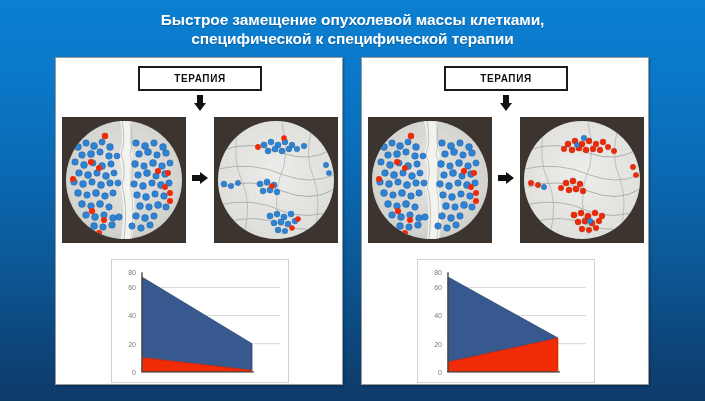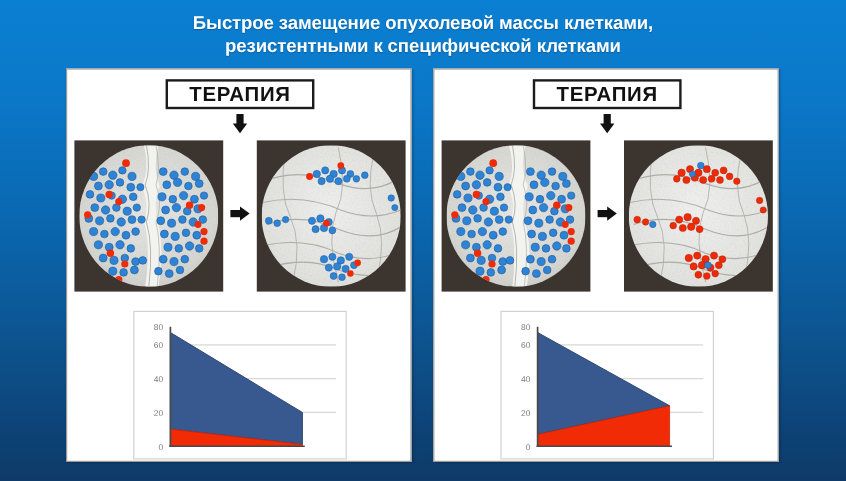--- a/index.html
+++ b/index.html
@@ -62,21 +62,21 @@
     left: 82px;
     top: 8px;
     width: 124px;
     height: 25px;
     border: 2px solid #1b1b1b;
     background: #ffffff;
     box-sizing: border-box;
     display: flex;
     align-items: center;
     justify-content: center;
-    font-size: 17px;
+    font-size: 10px;
     font-weight: bold;
     color: #111111;
     letter-spacing: 0.6px;
   }
   .arrow-down {
     position: absolute;
     left: 138px;
     top: 37px;
     width: 0;
     height: 0;
@@ -176,21 +176,21 @@
     fill: #7b7b7b;
   }
 </style>
 </head>
 <body>
 
 <div id="slide">
 
   <div class="slide-title">
     <span>Быстрое замещение опухолевой массы клетками,</span>
-    <span class="l2">резистентными к специфической клетками</span>
+    <span class="l2">специфической к специфической терапии</span>
   </div>
 
   <div class="panel" id="panel-left">
 
     <div class="therapy-box">
       <span>ТЕРАПИЯ</span>
     </div>
     <div class="arrow-down">
       <span class="stem"></span>
       <span class="head"></span>

